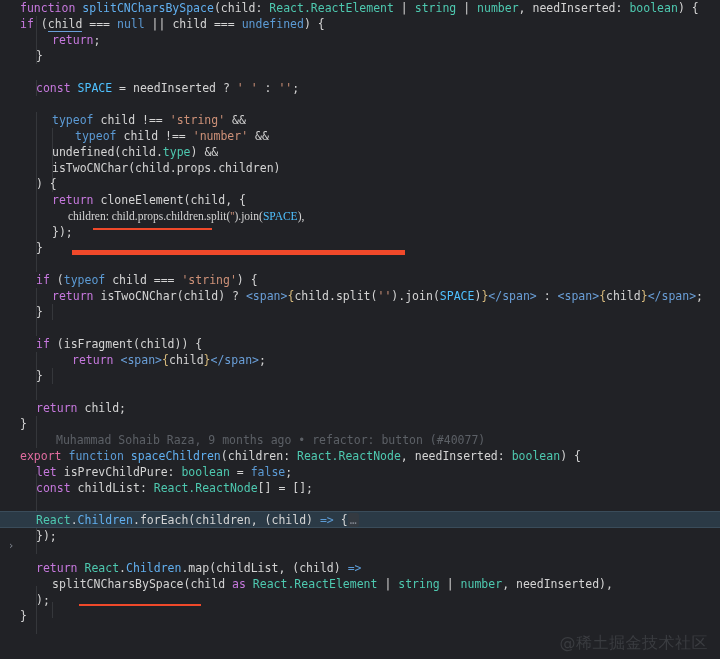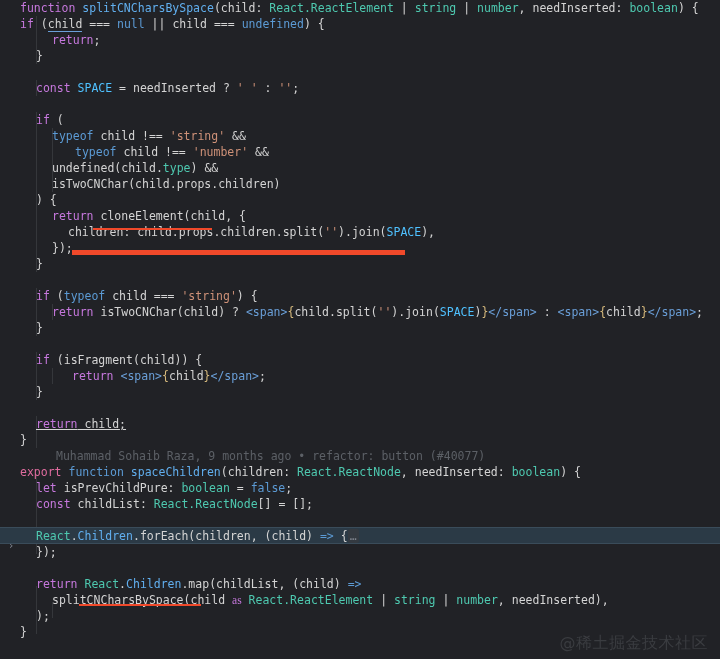--- a/index.html
+++ b/index.html
@@ -82,21 +82,21 @@
   .var     { color: #d4d4d4; }  
   .param   { color: #d4d4d4; }
   .type    { color: #4ec9b0; }  
   .str     { color: #ce9178; }  
   .lit     { color: #5c9bd5; }  
   .const   { color: #4fc1ff; }  
   .prop    { color: #4ec9b0; }  
   .punc    { color: #d4d4d4; }
   .tag     { color: #6a9fd8; }  
   .brace   { color: #d7ba7d; }  
-  .magenta { color: #c678dd; font-family: Liberation Serif, serif; }
+  .magenta { color: #c678dd; }
   .pink    { color: #e06c9f; }
   .arrow   { color: #5c9bd5; }
   .fold-placeholder {
     color: #7f848e;
     background: #343a41;
     border-radius: 2px;
     padding: 0 2px;
   }
   
   .link-underline {
@@ -153,35 +153,34 @@
     <div class="line" style="padding-left:52px;"><span class="kw">return</span><span class="punc">;</span></div>
 
     <div class="line" style="padding-left:36px;"><span class="punc">}</span></div>
 
     <div class="line"></div>
 
     <div class="line" style="padding-left:36px;"><span class="kw">const</span><span class="const"> SPACE</span><span class="punc"> = </span><span class="param">needInserted</span><span class="punc"> ? </span><span class="str">' '</span><span class="punc"> : </span><span class="str">''</span><span class="punc">;</span></div>
 
     <div class="line"></div>
 
-    <div class="line" style="padding-left:36px;"><span class="kw">if</span><span class="punc"> (</span></div>
 
     <div class="line" style="padding-left:52px;"><span class="kw2">typeof</span><span class="param"> child </span><span class="punc">!== </span><span class="str">'string'</span><span class="punc"> &amp;&amp;</span></div>
 
     <div class="line" style="padding-left:52px;margin-left:23px;"><span class="kw2">typeof</span><span class="param"> child </span><span class="punc">!== </span><span class="str">'number'</span><span class="punc"> &amp;&amp;</span></div>
 
     <div class="line" style="padding-left:52px;"><span class="var">undefined</span><span class="punc">(</span><span class="param">child</span><span class="punc">.</span><span class="prop">type</span><span class="punc">)</span><span class="punc"> &amp;&amp;</span></div>
 
     <div class="line" style="padding-left:52px;"><span class="var">isTwoCNChar</span><span class="punc">(child.props.children)</span></div>
 
     <div class="line" style="padding-left:36px;"><span class="punc">) {</span></div>
 
     <div class="line" style="padding-left:52px;"><span class="kw">return</span><span class="var"> cloneElement</span><span class="punc">(</span><span class="param">child</span><span class="punc">, {</span></div>
 
-    <div class="line" style="padding-left:68px;"><span class="var">children</span><span class="punc">: </span><span class="var">child.props.children.split</span><span class="punc">(</span><span class="str">''</span><span class="var">).join</span><span class="punc">(</span><span class="const">SPACE</span><span class="punc">),</span></div>
+    <div class="line" style="padding-left:68px;font-family:Liberation Serif, serif;"><span class="var">children</span><span class="punc">: </span><span class="var">child.props.children.split</span><span class="punc">(</span><span class="str">''</span><span class="var">).join</span><span class="punc">(</span><span class="const">SPACE</span><span class="punc">),</span></div>
 
     <div class="line" style="padding-left:52px;"><span class="punc">});</span></div>
 
     <div class="line" style="padding-left:36px;"><span class="punc">}</span></div>
 
     <div class="line"></div>
 
     <div class="line" style="padding-left:36px;"><span class="kw">if</span><span class="punc"> (</span><span class="kw2">typeof</span><span class="param"> child </span><span class="punc">=== </span><span class="str">'string'</span><span class="punc">) {</span></div>
 
     <div class="line" style="padding-left:52px;"><span class="kw">return</span><span class="var"> isTwoCNChar</span><span class="punc">(child)</span><span class="punc"> ? </span><span class="tag">&lt;span&gt;</span><span class="brace">{</span><span class="var">child.split</span><span class="punc">(</span><span class="str">''</span><span class="var">).join</span><span class="punc">(</span><span class="const">SPACE</span><span class="punc">)</span><span class="brace">}</span><span class="tag">&lt;/span&gt;</span><span class="punc"> : </span><span class="tag">&lt;span&gt;</span><span class="brace">{</span><span class="var">child</span><span class="brace">}</span><span class="tag">&lt;/span&gt;</span><span class="punc">;</span></div>
@@ -191,21 +190,21 @@
     <div class="line"></div>
 
     <div class="line" style="padding-left:36px;"><span class="kw">if</span><span class="punc"> (</span><span class="var">isFragment</span><span class="punc">(child)</span><span class="punc">) {</span></div>
 
     <div class="line" style="padding-left:72px;"><span class="kw">return</span><span class="tag"> &lt;span&gt;</span><span class="brace">{</span><span class="var">child</span><span class="brace">}</span><span class="tag">&lt;/span&gt;</span><span class="punc">;</span></div>
 
     <div class="line" style="padding-left:36px;"><span class="punc">}</span></div>
 
     <div class="line"></div>
 
-    <div class="line" style="padding-left:36px;text-decoration:underline;"><span class="kw">return</span><span class="param"> child</span><span class="punc">;</span></div>
+    <div class="line" style="padding-left:36px;"><span class="kw">return</span><span class="param"> child</span><span class="punc">;</span></div>
 
     <div class="line"><span class="punc">}</span></div>
 
     <div class="line blame" style="padding-left:56px;">Muhammad Sohaib Raza, 9 months ago • refactor: button (#40077)</div>
 
     <div class="line"><span class="pink">export</span><span class="kw2"> function</span><span class="fn"> spaceChildren</span><span class="punc">(</span><span class="param">children</span><span class="punc">: </span><span class="type">React.ReactNode</span><span class="punc">, </span><span class="param">needInserted</span><span class="punc">: </span><span class="type">boolean</span><span class="punc">) {</span></div>
 
     <div class="line" style="padding-left:36px;"><span class="kw">let</span><span class="var"> isPrevChildPure</span><span class="punc">: </span><span class="type">boolean</span><span class="punc"> = </span><span class="lit">false</span><span class="punc">;</span></div>
 
     <div class="line" style="padding-left:36px;"><span class="kw">const</span><span class="var"> childList</span><span class="punc">: </span><span class="type">React.ReactNode</span><span class="punc">[]</span><span class="punc"> = </span><span class="punc">[]</span><span class="punc">;</span></div>

